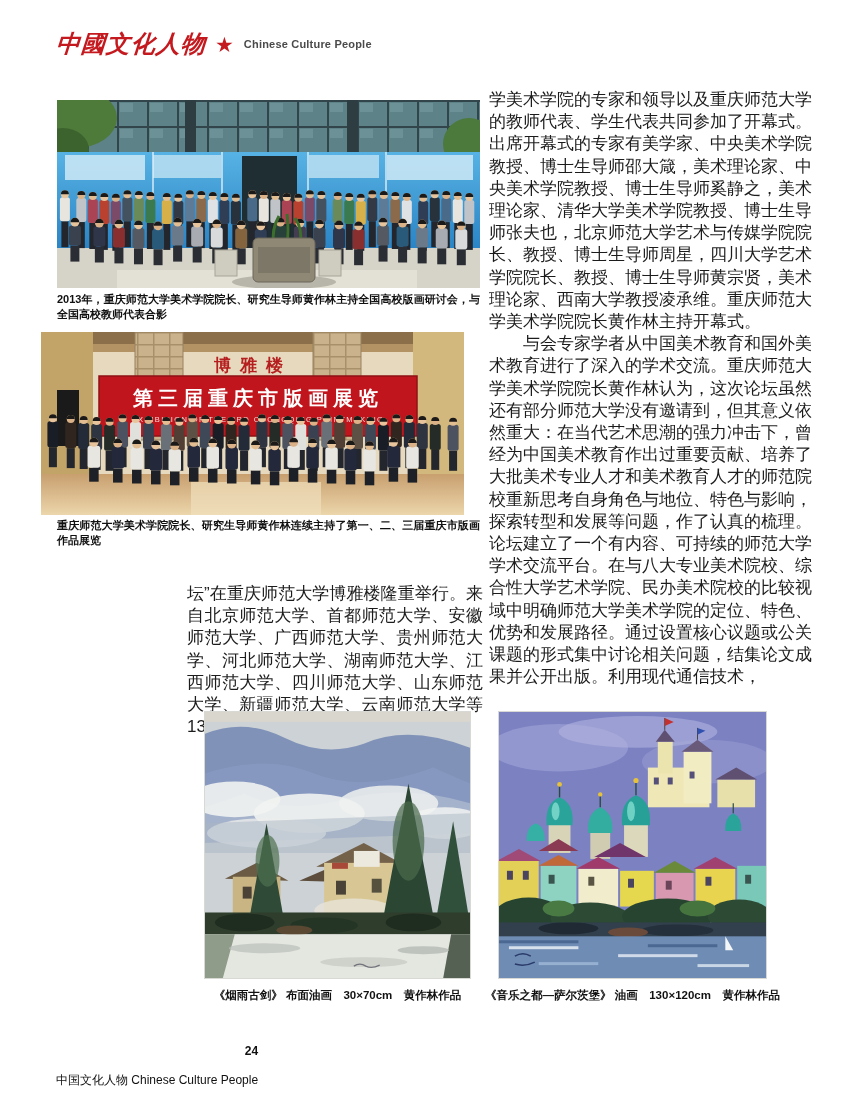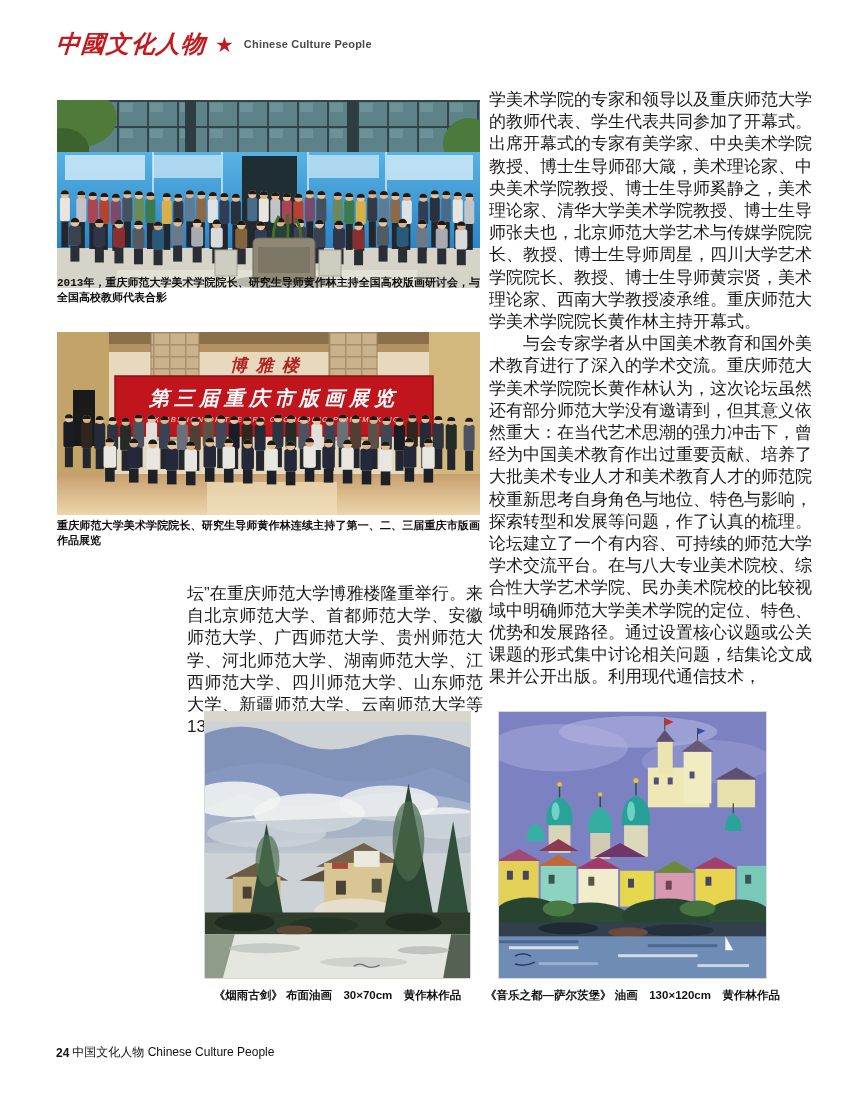--- a/index.html
+++ b/index.html
@@ -6,44 +6,44 @@
   .page{position:relative;width:846px;height:1102px;background:#fff;overflow:hidden;
         font-family:"Liberation Sans",sans-serif;color:#222;}
   
   .masthead{position:absolute;left:56px;top:28px;display:flex;align-items:center;gap:7px;}
   .logo-cn{font-family:"DejaVu Serif",serif;font-style:italic;font-weight:bold;
            font-size:24px;color:#c41a1f;letter-spacing:1px;transform:skewX(-4deg);}
   .logo-star{color:#c41a1f;font-size:21px;line-height:1;margin-left:2px;}
   .logo-en{font-size:11px;font-weight:bold;color:#4a4a4a;margin-left:3px;letter-spacing:.2px;text-align:right;}
   
   .photo1{position:absolute;left:57px;top:100px;width:423px;height:188px;}
-  .photo2{position:absolute;left:57px;top:332px;width:423px;height:183px;font-style:italic;}
+  .photo2{position:absolute;left:41px;top:332px;width:423px;height:183px;}
   .photo1 svg,.photo2 svg,.art svg{display:block;width:100%;height:100%;}
   .caption{position:absolute;left:57px;width:423px;font-size:11px;font-weight:bold;
            line-height:15px;color:#111;text-align:justify;}
-  .cap1{top:276px;font-family:Liberation Mono, monospace;}
+  .cap1{top:292px;}
   .cap2{top:518px;}
   
   .body-text{font-size:17px;line-height:22.2px;text-align:justify;color:#1c1c1c;}
   .col-mid{position:absolute;left:187px;top:576px;width:296px;margin-top:7px;}
   .col-right{position:absolute;left:489px;top:89px;width:323px;}
   .col-right p{margin:0;}
   .col-right p.indent{text-indent:2em;}
   
   .art{position:absolute;top:711px;}
   .art-left{left:204px;width:267px;height:268px;}
   .art-right{left:498px;width:269px;height:268px;}
   .art svg{border:1px solid #d8d8d4;box-sizing:border-box;}
   .art-cap{position:absolute;top:988px;font-size:11.5px;font-weight:bold;color:#111;
            text-align:center;}
   .art-cap-left{left:160px;width:355px;}
   .art-cap-right{left:470px;width:325px;}
   
   .footer{position:absolute;left:56px;top:1044px;font-size:12px;color:#111;
-          display:flex;align-items:center;gap:3px;}
+          display:flex;align-items:flex-end;gap:14px;flex-direction:column;}
   .page-num{font-weight:bold;}
 </style>
 </head>
 <body>
 
 <div class="page">
 
   <div class="masthead">
     <span class="logo-cn">中國文化人物</span>
     <span class="logo-star">★</span>

